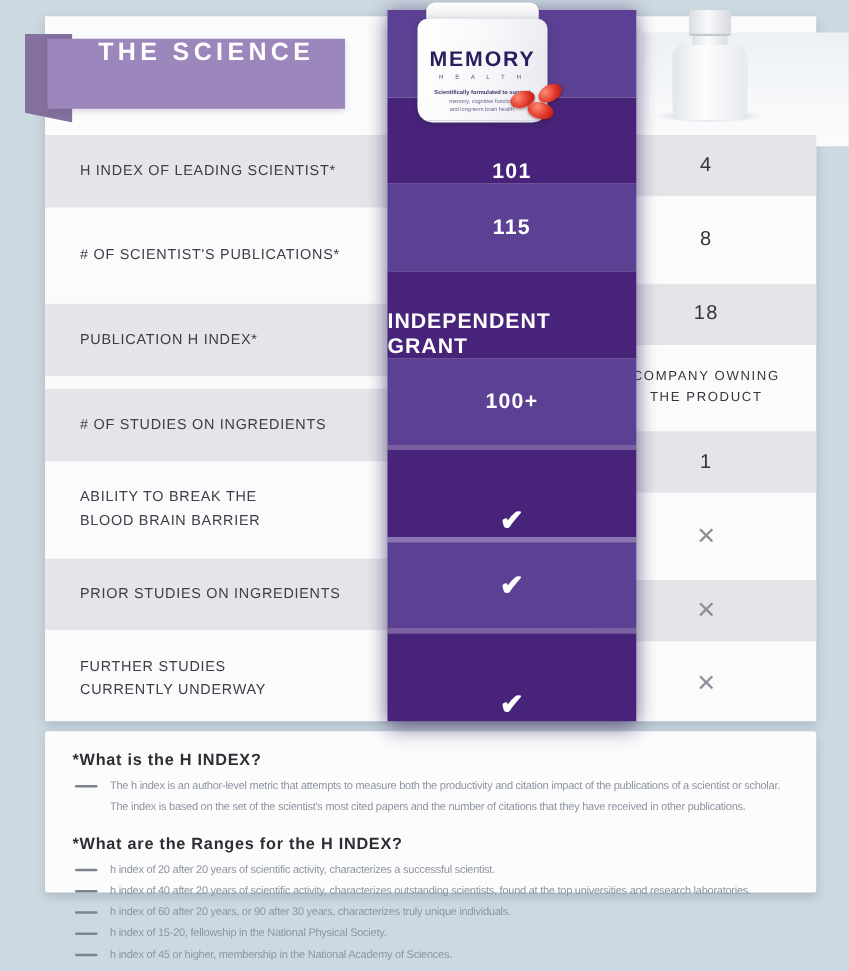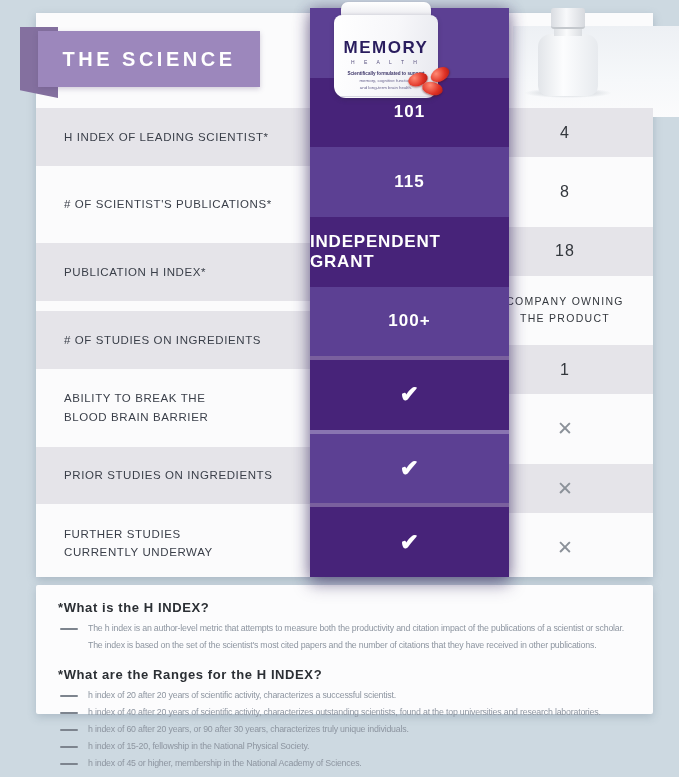--- a/index.html
+++ b/index.html
@@ -13,22 +13,22 @@
              padding:10px 20px 0 22px;}
 
   
   .bottle-backdrop{position:absolute;left:477px;top:13px;width:176px;height:91px;
                    background:linear-gradient(180deg,#edf0f4 0%,#f6f8fa 60%,#fbfbfc 100%);}
 
   
   .ribbon-fold{position:absolute;left:20px;top:27px;width:38px;height:71px;background:#84709f;
                clip-path:polygon(0 0,100% 0,100% 100%,0 89%);z-index:4;}
   .ribbon-band{position:absolute;left:38px;top:31px;width:222px;height:56px;background:#9c87bc;
-               display:flex;align-items:center;justify-content:center;z-index:5;
-               box-shadow:0 2px 5px rgba(90,70,120,.25);}
+               display:flex;align-items:flex-start;justify-content:center;z-index:5;
+               box-shadow:0 2px 5px rgba(90,70,120,.25);padding-left:16px;}
   .ribbon-band span{color:#fff;font-size:20px;font-weight:700;letter-spacing:3.5px;}
 
   
   .col{position:absolute;display:flex;flex-direction:column;}
   .left-col{left:36px;top:103px;width:274px;height:474px;z-index:2;}
   .right-col{left:477px;top:103px;width:176px;height:474px;z-index:2;}
   .cell{flex:1;position:relative;display:flex;align-items:center;justify-content:center;}
   .left-col .cell{justify-content:flex-start;padding-left:28px;box-sizing:border-box;}
   .band{position:absolute;left:0;top:5px;right:0;bottom:5px;background:#e5e4e9;}
   .cell > span{position:relative;z-index:1;}
@@ -39,21 +39,21 @@
                   white-space:pre-line;text-align:center;}
   .cross{font-size:19px;color:#8b9199;}
 
   
   .purple-col{position:absolute;left:310px;top:8px;width:199px;height:569px;z-index:3;
               display:flex;flex-direction:row;
               box-shadow:0 0 14px rgba(55,40,95,.45),0 8px 16px rgba(55,40,95,.4);}
   .purple-header{height:95px;background:#4d2b82;}
   .purple-rows{flex:1;display:flex;flex-direction:column;}
   .purple-rows .cell.pl{background:#5c4093;}
-  .purple-rows .cell.pd{background:#472379;}
+  .purple-rows .cell.pd{background:#472379;align-items:flex-end;}
   .purple-rows .cell:nth-child(6),
   .purple-rows .cell:nth-child(7),
   .purple-rows .cell:nth-child(8){border-top:4px solid rgba(255,255,255,.28);}
   .mh-val{font-size:17px;font-weight:700;color:#fff;letter-spacing:1px;}
   .mh-val-small{font-size:17px;font-weight:700;color:#fff;letter-spacing:.8px;}
   .check{font-size:23px;font-weight:700;color:#fff;}
 
   
   .jar{position:absolute;left:332px;top:0;width:122px;height:100px;z-index:6;}
   .jar-lid{position:absolute;left:9px;top:2px;width:90px;height:15px;border-radius:7px 7px 3px 3px;

